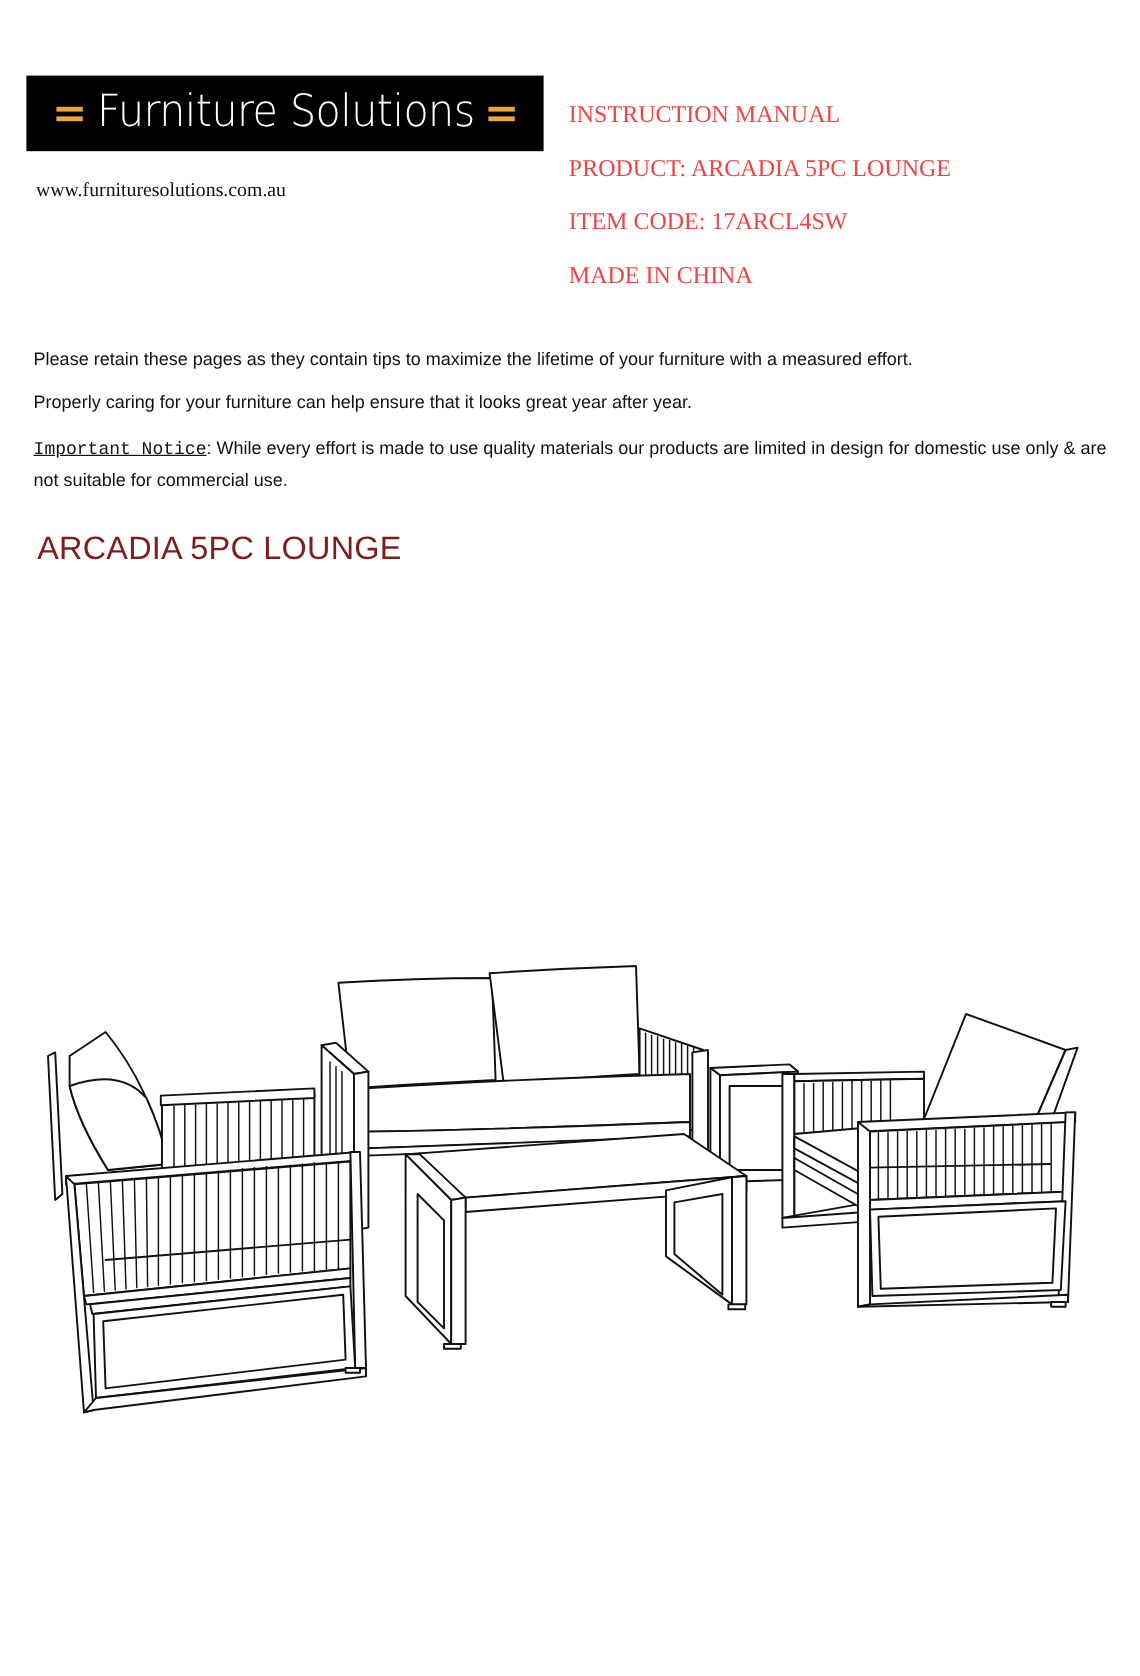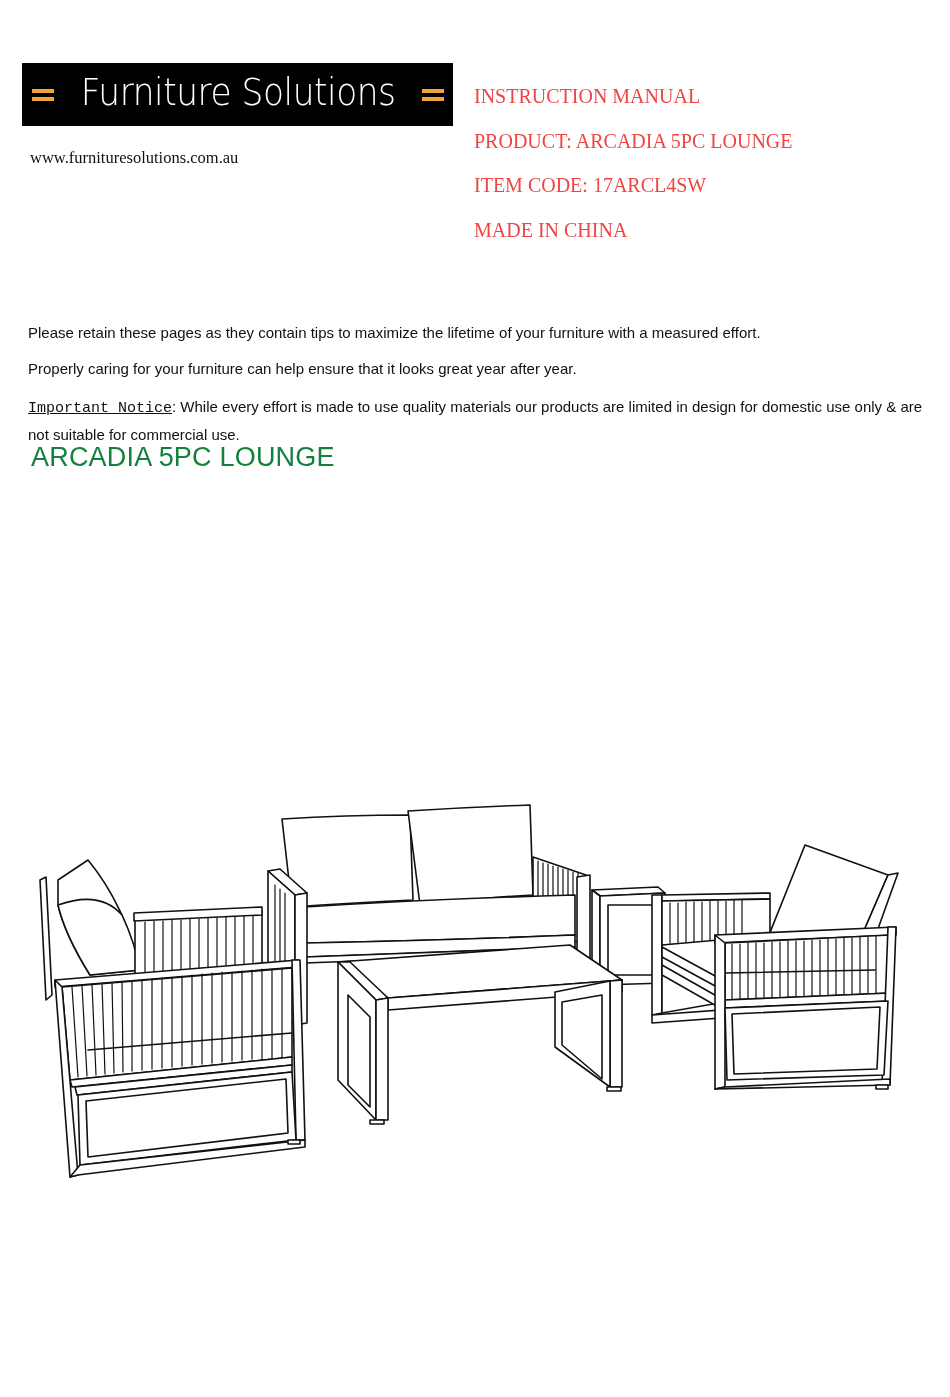--- a/index.html
+++ b/index.html
@@ -16,21 +16,21 @@
     }
     .logo {
       position: absolute;
       left: 22px;
       top: 63px;
       width: 431px;
       height: 63px;
       background: #000000;
       display: flex;
       align-items: center;
-      justify-content: space-between;
+      justify-content: center;
       box-sizing: border-box;
       padding: 0 9px 0 10px;
     }
     .logo-bar {
       width: 22px;
       height: 14px;
       position: relative;
       flex: 0 0 auto;
     }
     .logo-bar::before, .logo-bar::after {
@@ -77,31 +77,31 @@
     .intro {
       position: absolute;
       left: 28px;
       top: 289px;
       width: 910px;
       font-family: "Liberation Sans", sans-serif;
       font-size: 15px;
       color: #111;
     }
     .intro p { margin: 0; white-space: nowrap; }
-    .intro .p1 { height: 36px; line-height: 22px; margin-top: 33px; }
+    .intro .p1 { height: 36px; line-height: 22px; }
     .intro .p2 { height: 36px; line-height: 22px; }
     .intro .p3 { line-height: 26px; white-space: normal; }
     .intro .notice-label { text-decoration: underline; font-family: Liberation Mono, monospace; }
     .product-heading {
       position: absolute;
       left: 31px;
       top: 442px;
       font-family: "Liberation Sans", sans-serif;
       font-size: 27px;
-      color: #15803d;
+      color: #7f1d1d;
       white-space: nowrap;
       letter-spacing: 0.2px;
     }
     .illustration {
       position: absolute;
       left: 30px;
       top: 795px;
       width: 880px;
       height: 400px;
     }

